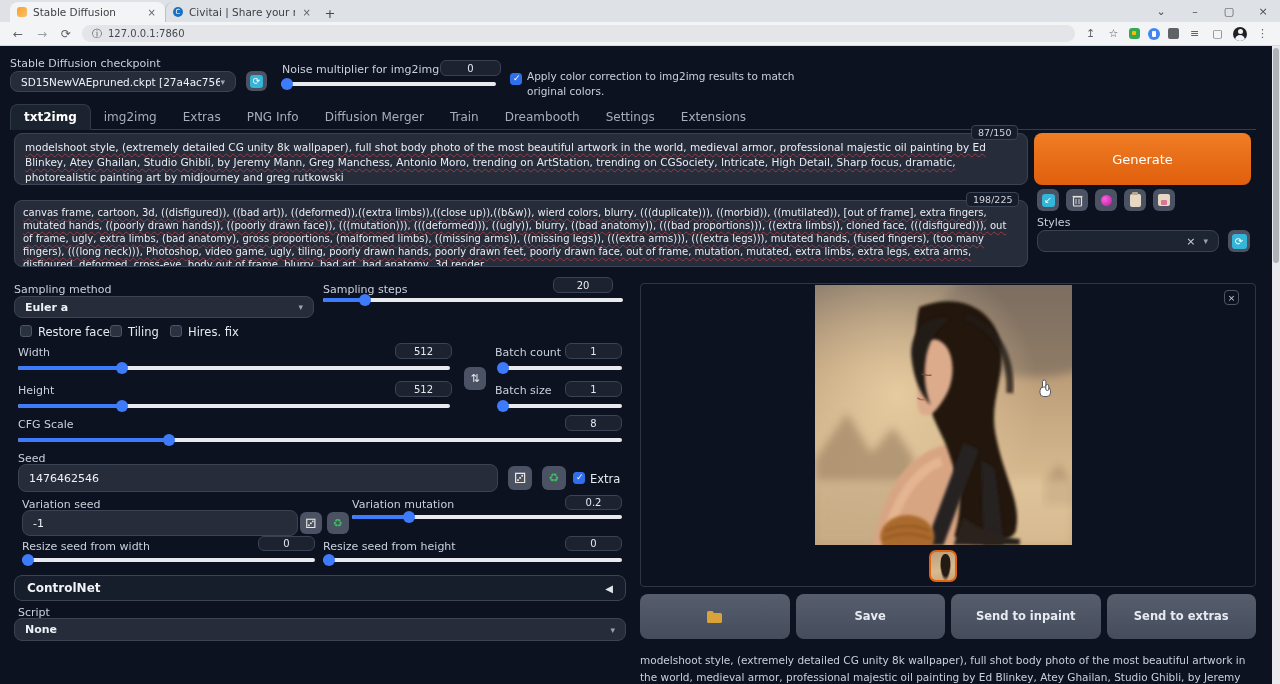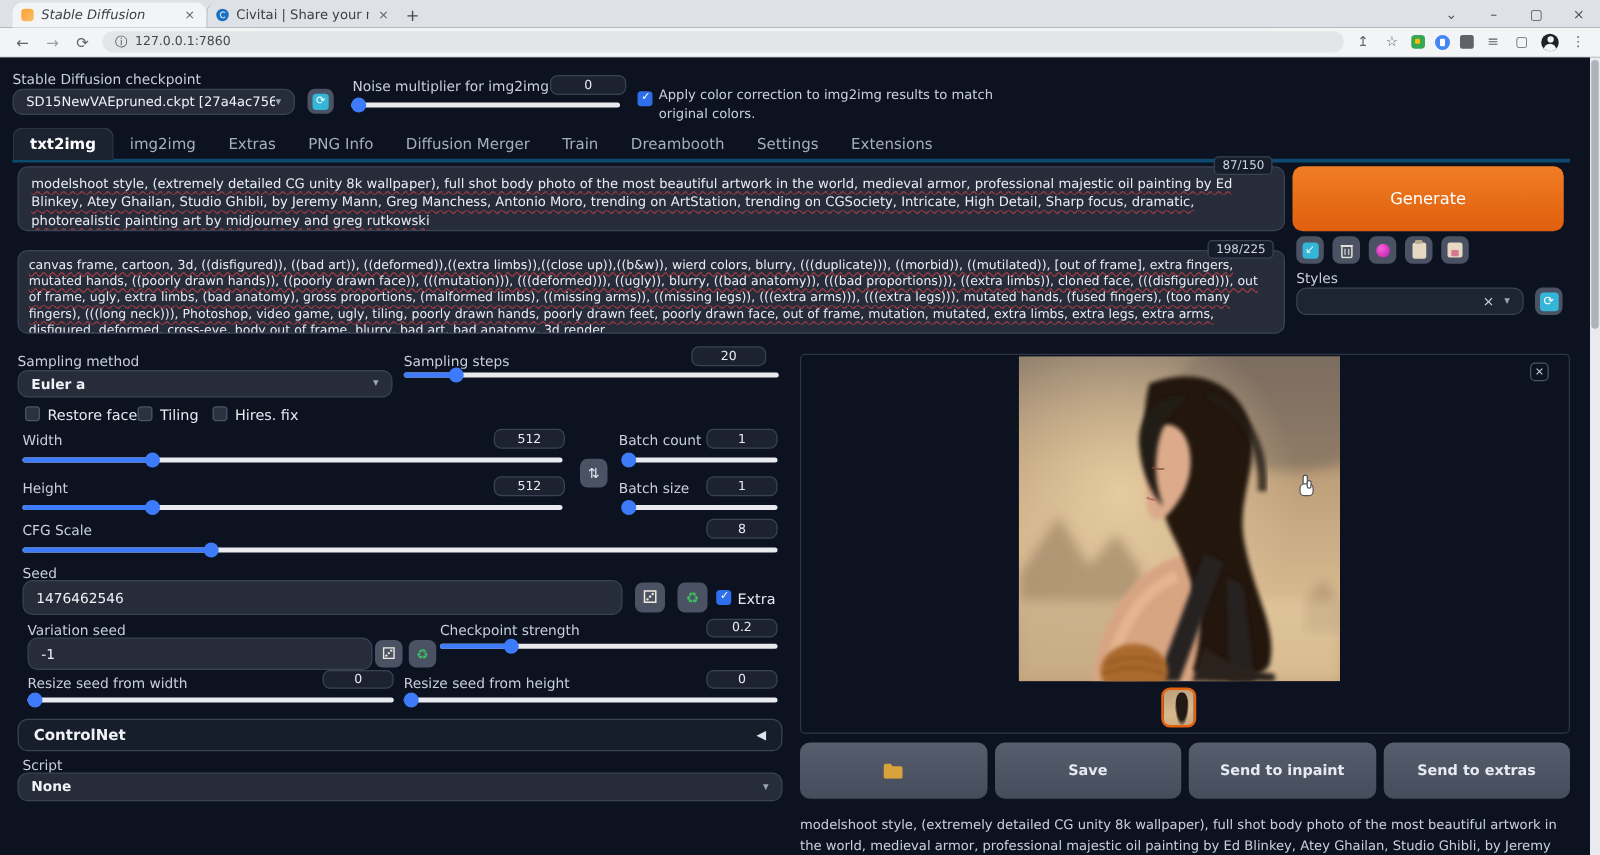--- a/index.html
+++ b/index.html
@@ -2,21 +2,21 @@
 <html><head>
 <meta charset="utf-8">
 <style>
   * { margin:0; padding:0; box-sizing:border-box; }
   html,body { width:1280px; height:684px; overflow:hidden; background:#0d1220;
     font-family:"DejaVu Sans","Liberation Sans",sans-serif; }
 
   
   .tabstrip { position:absolute; left:0; top:0; width:1280px; height:22px; background:#dee1e6; display:flex; align-items:flex-end; }
   .btab { height:20px; width:155px; display:flex; align-items:center; gap:6px; padding:0 7px; font-size:10.5px; color:#3b3f46; border-radius:8px 8px 0 0; }
-  .btab.active { background:#f3f4f6;font-style:italic; }
+  .btab.active { background:#f3f4f6; }
   .btab .fav { width:10px; height:10px; border-radius:3px; flex:0 0 auto; }
   .btab .ttl { flex:1; white-space:nowrap; overflow:hidden; }
   .btab .bx { color:#5f6368; font-size:10px; padding:0 2px; }
   .newtab { width:20px; height:18px; display:flex; align-items:center; justify-content:center; color:#45494f; font-size:13px; }
   .wincontrols { margin-left:auto; display:flex; align-items:center; height:22px; }
   .wincontrols span { width:34px; text-align:center; color:#4a4d52; font-size:11px; }
   .toolbar { position:absolute; left:0; top:22px; width:1280px; height:24px; background:#f3f4f6; display:flex; align-items:center; gap:8px; padding:0 10px; border-bottom:1px solid #d7dade; }
   .navic { color:#5f6368; font-size:12px; width:16px; text-align:center; }
   .navic.dim { color:#9aa0a6; }
   .urlbar { flex:1; height:17px; background:#e3e5e8; border-radius:9px; display:flex; align-items:center; gap:6px; padding:0 10px; font-size:10px; color:#45494f; }
@@ -39,21 +39,21 @@
   .slider .handle { position:absolute; top:50%; width:12px; height:12px; background:#3e7bfa; border-radius:50%; transform:translate(-50%,-50%); }
   .select { position:absolute; background:#262c3a; border:1px solid #3a4354; border-radius:8px; color:#eef1f6; font-size:11px; display:flex; align-items:center; padding:0 10px; }
   .select .caret { margin-left:auto; color:#9aa3b2; font-size:9px; }
   .checkbox { position:absolute; width:12px; height:12px; background:#2a3140; border:1px solid #4b5563; border-radius:3px; }
   .checkbox.checked { background:#2f6feb; border-color:#2f6feb; }
   .checkbox.checked::after { content:"✓"; color:#fff; font-size:9px; position:absolute; left:2px; top:-1px; }
   .btn-sm { position:absolute; background:#4a5263; border-radius:6px; display:flex; align-items:center; justify-content:center; }
   .textarea { position:absolute; background:#262c3a; border:1px solid #3a4354; border-radius:8px; color:#e9ecf2; overflow:hidden; padding:6px 10px; }
   .spell { text-decoration:underline; text-decoration-style:wavy; text-decoration-color:rgba(235,70,70,.55); text-decoration-thickness:1px; text-underline-offset:2px; }
   .counter { position:absolute; background:#161c29; border:1px solid #3a4354; border-radius:4px; color:#cfd6e2; font-size:9.5px; padding:1px 6px; z-index:5; }
-  .tabsrow { position:absolute; left:10px; top:60px; width:1246px; height:24px; display:flex; align-items:flex-end; border-bottom:3px solid #0c4a6e; }
+  .tabsrow { position:absolute; left:10px; top:60px; width:1246px; height:24px; display:flex; align-items:flex-end; border-bottom:1px solid #0c4a6e; }
   .navtab { padding:5px 13px; font-size:12px; color:#a6adbb; white-space:nowrap; }
   .navtab.active { background:#1b2230; border:1px solid #323a4a; border-bottom:1px solid #1b2230; margin-bottom:-1px; border-radius:8px 8px 0 0; color:#ffffff; font-weight:bold; }
   .gen { position:absolute; left:1034px; top:87px; width:217px; height:52px; border-radius:8px; background:linear-gradient(180deg,#f07d24,#e05f0e); color:#fff; font-size:13px; font-weight:normal; display:flex; align-items:center; justify-content:center; }
   .panel { position:absolute; left:640px; top:237px; width:616px; height:304px; border:1px solid #2e3646; border-radius:4px; background:#0d1220; }
   .actions { position:absolute; left:640px; top:548px; width:616px; height:45px; display:flex; gap:6px; }
   .action-btn { flex:1; background:linear-gradient(180deg,#565e6e,#454d5c); border-radius:8px; color:#e7eaf0; font-size:11.5px; font-weight:600; display:flex; align-items:center; justify-content:center; text-align:center; line-height:1.3; padding:0 8px; }
   .info { position:absolute; left:640px; top:606px; width:616px; font-size:10.5px; color:#c9d0da; line-height:1.65; }
   .cyansq { background:#35b5d8; border-radius:3px; color:#fff; display:flex; align-items:center; justify-content:center; }
   .scrollbar { position:absolute; left:1272px; top:46px; width:8px; height:638px; background:#e9eaed; }
   .scrollthumb { position:absolute; left:1px; top:2px; width:6px; height:215px; background:#aeb3ba; border-radius:3px; }
@@ -247,21 +247,21 @@
   <div class="lbl" style="left:22px;top:452px">Variation seed</div>
   <div class="select" style="left:22px;top:464px;width:276px;height:26px">
     <span>-1</span>
   </div>
   <div class="btn-sm" style="left:300px;top:466px;width:22px;height:22px;font-size:13px;color:#efe9dd">
       <span>⚂</span>
     </div>
   <div class="btn-sm" style="left:327px;top:466px;width:22px;height:22px;font-size:11px;color:#3fbf5f">
       <span>♻</span>
     </div>
-  <div class="lbl" style="left:352px;top:452px">Checkpoint strength</div>
+  <div class="lbl" style="left:352px;top:452px">Variation mutation</div>
   <div class="num" style="left:565px;top:449px;width:57px;height:15px">0.2</div>
   <div class="slider" style="left:352px;top:469px;width:270px">
     <div class="fill" style="width: 21%;"></div>
     <div class="handle" style="left: 21%;"></div>
   </div>
 
   <div class="lbl" style="left:22px;top:494px">Resize seed from width</div>
   <div class="num" style="left:258px;top:490px;width:57px;height:15px">0</div>
   <div class="slider" style="left:22px;top:512px;width:293px">
     <div class="fill" style="width: 2%;"></div>

